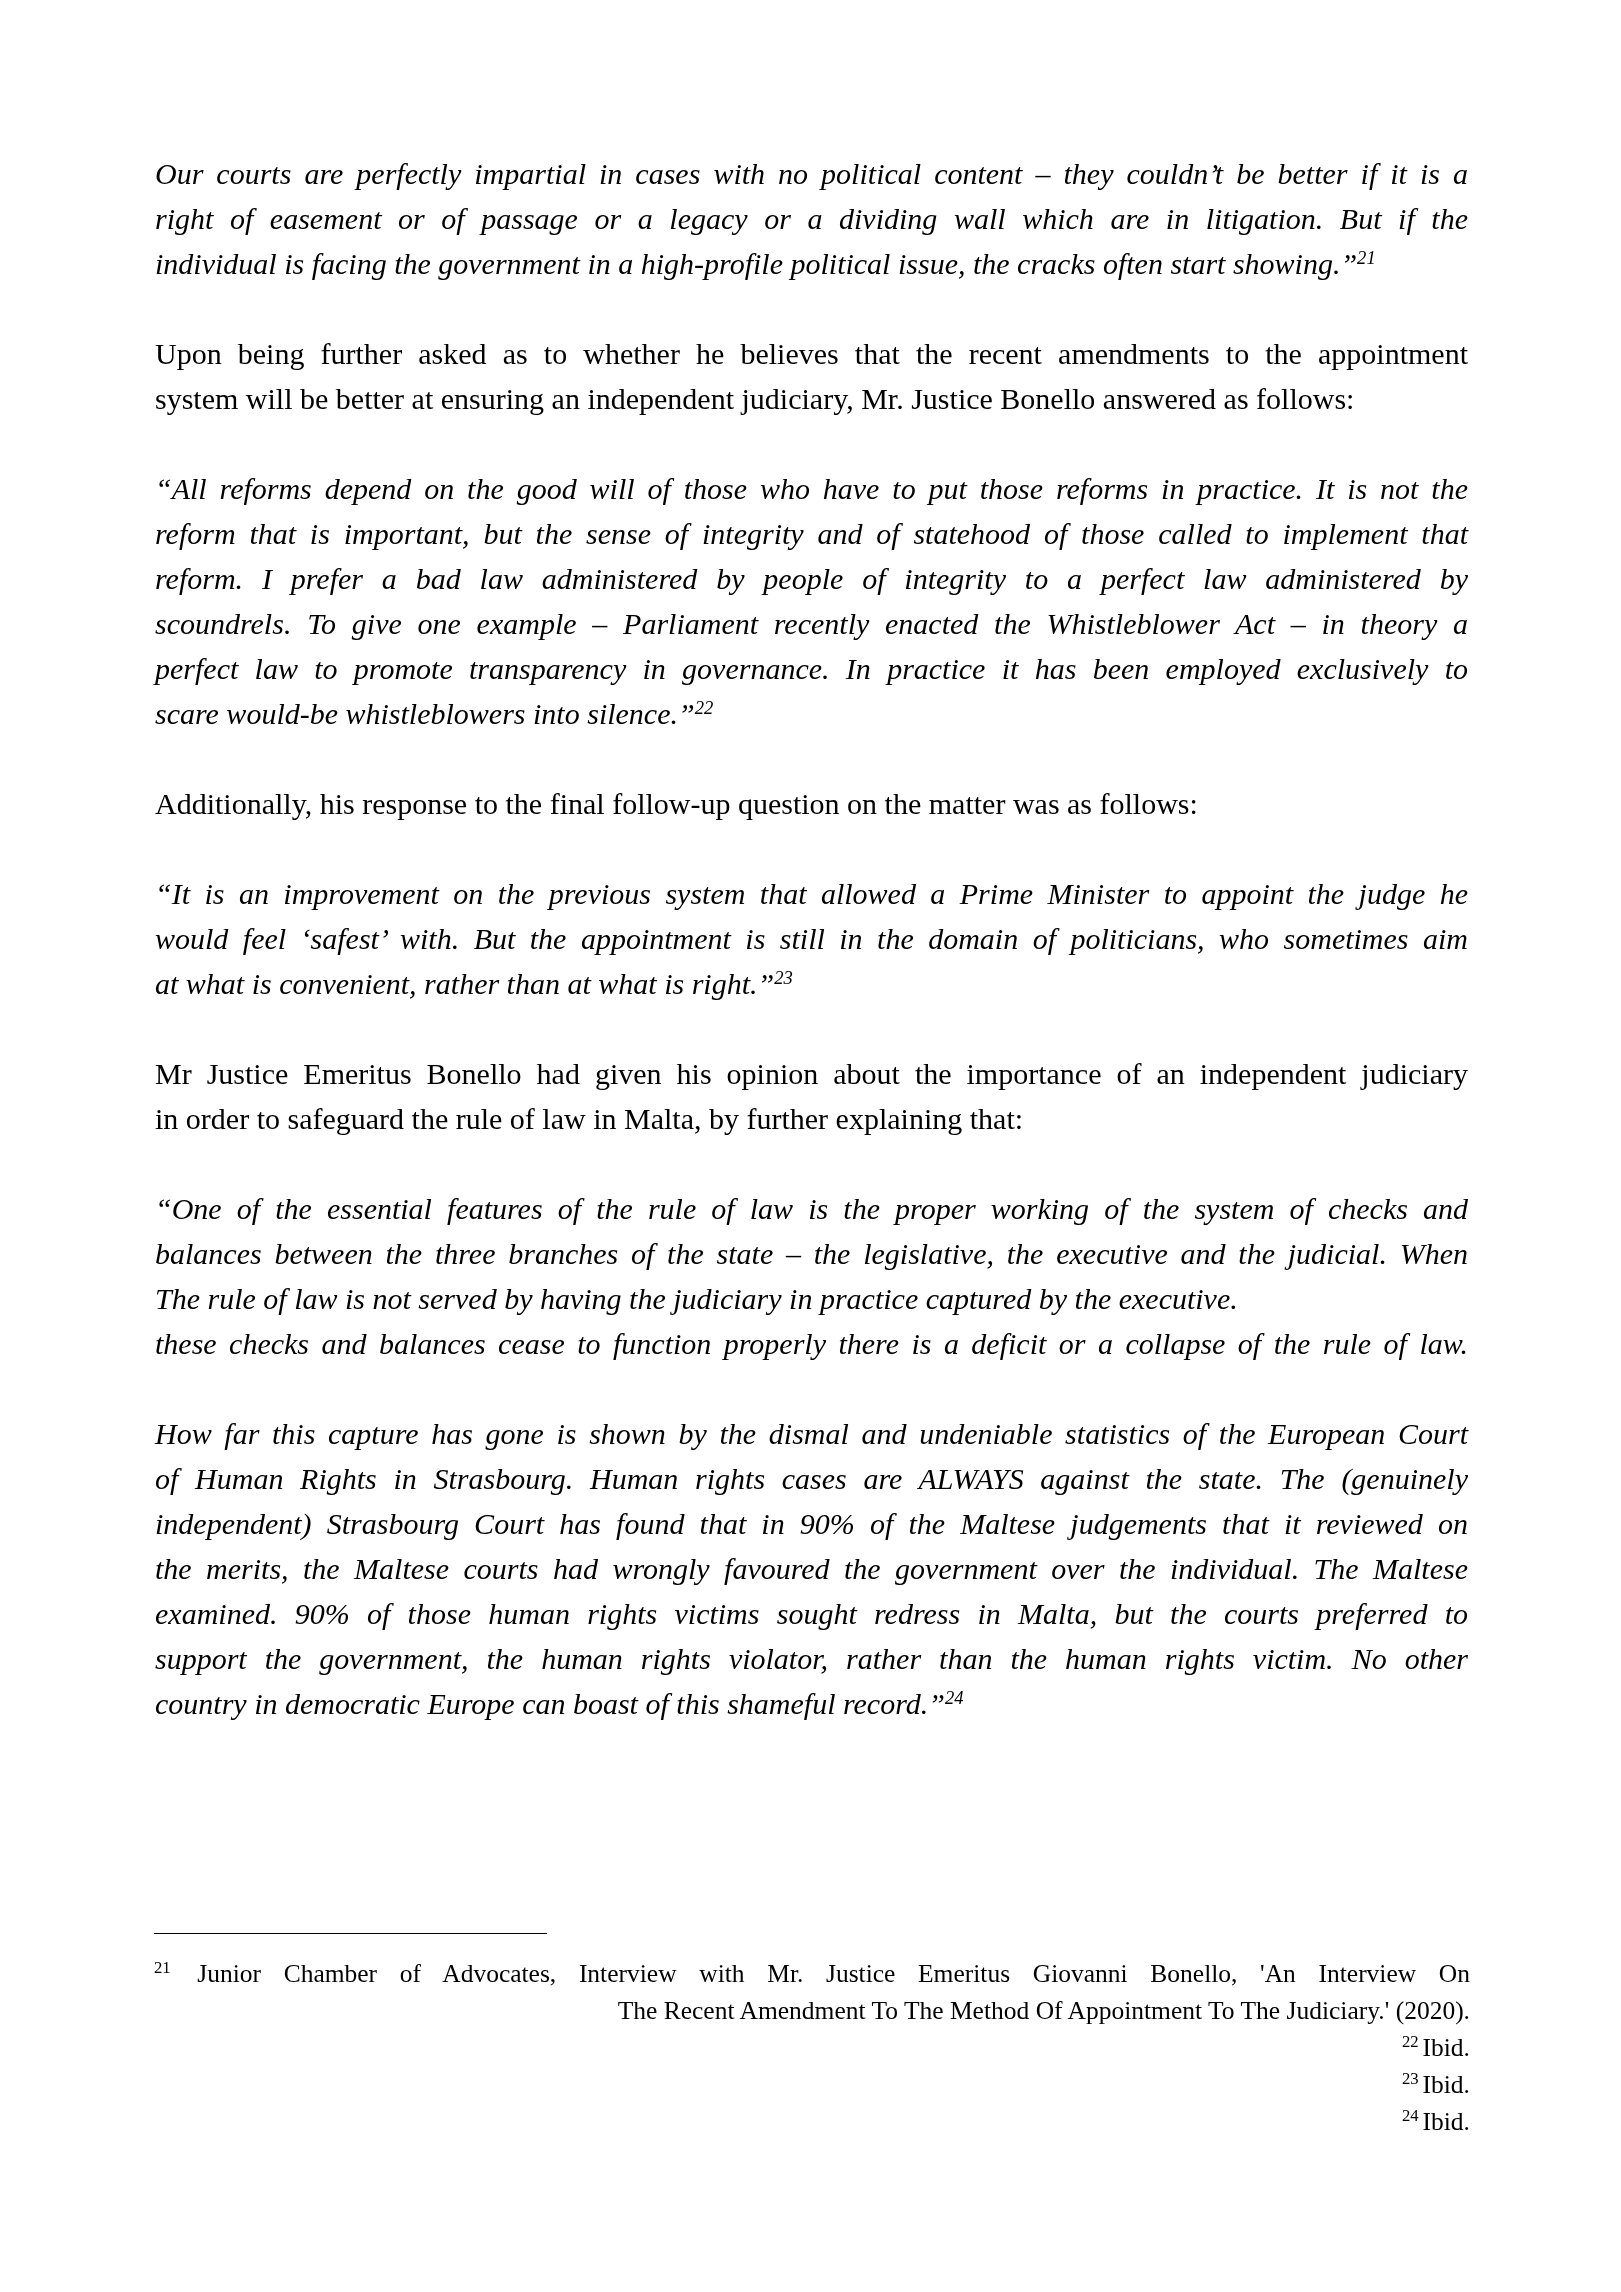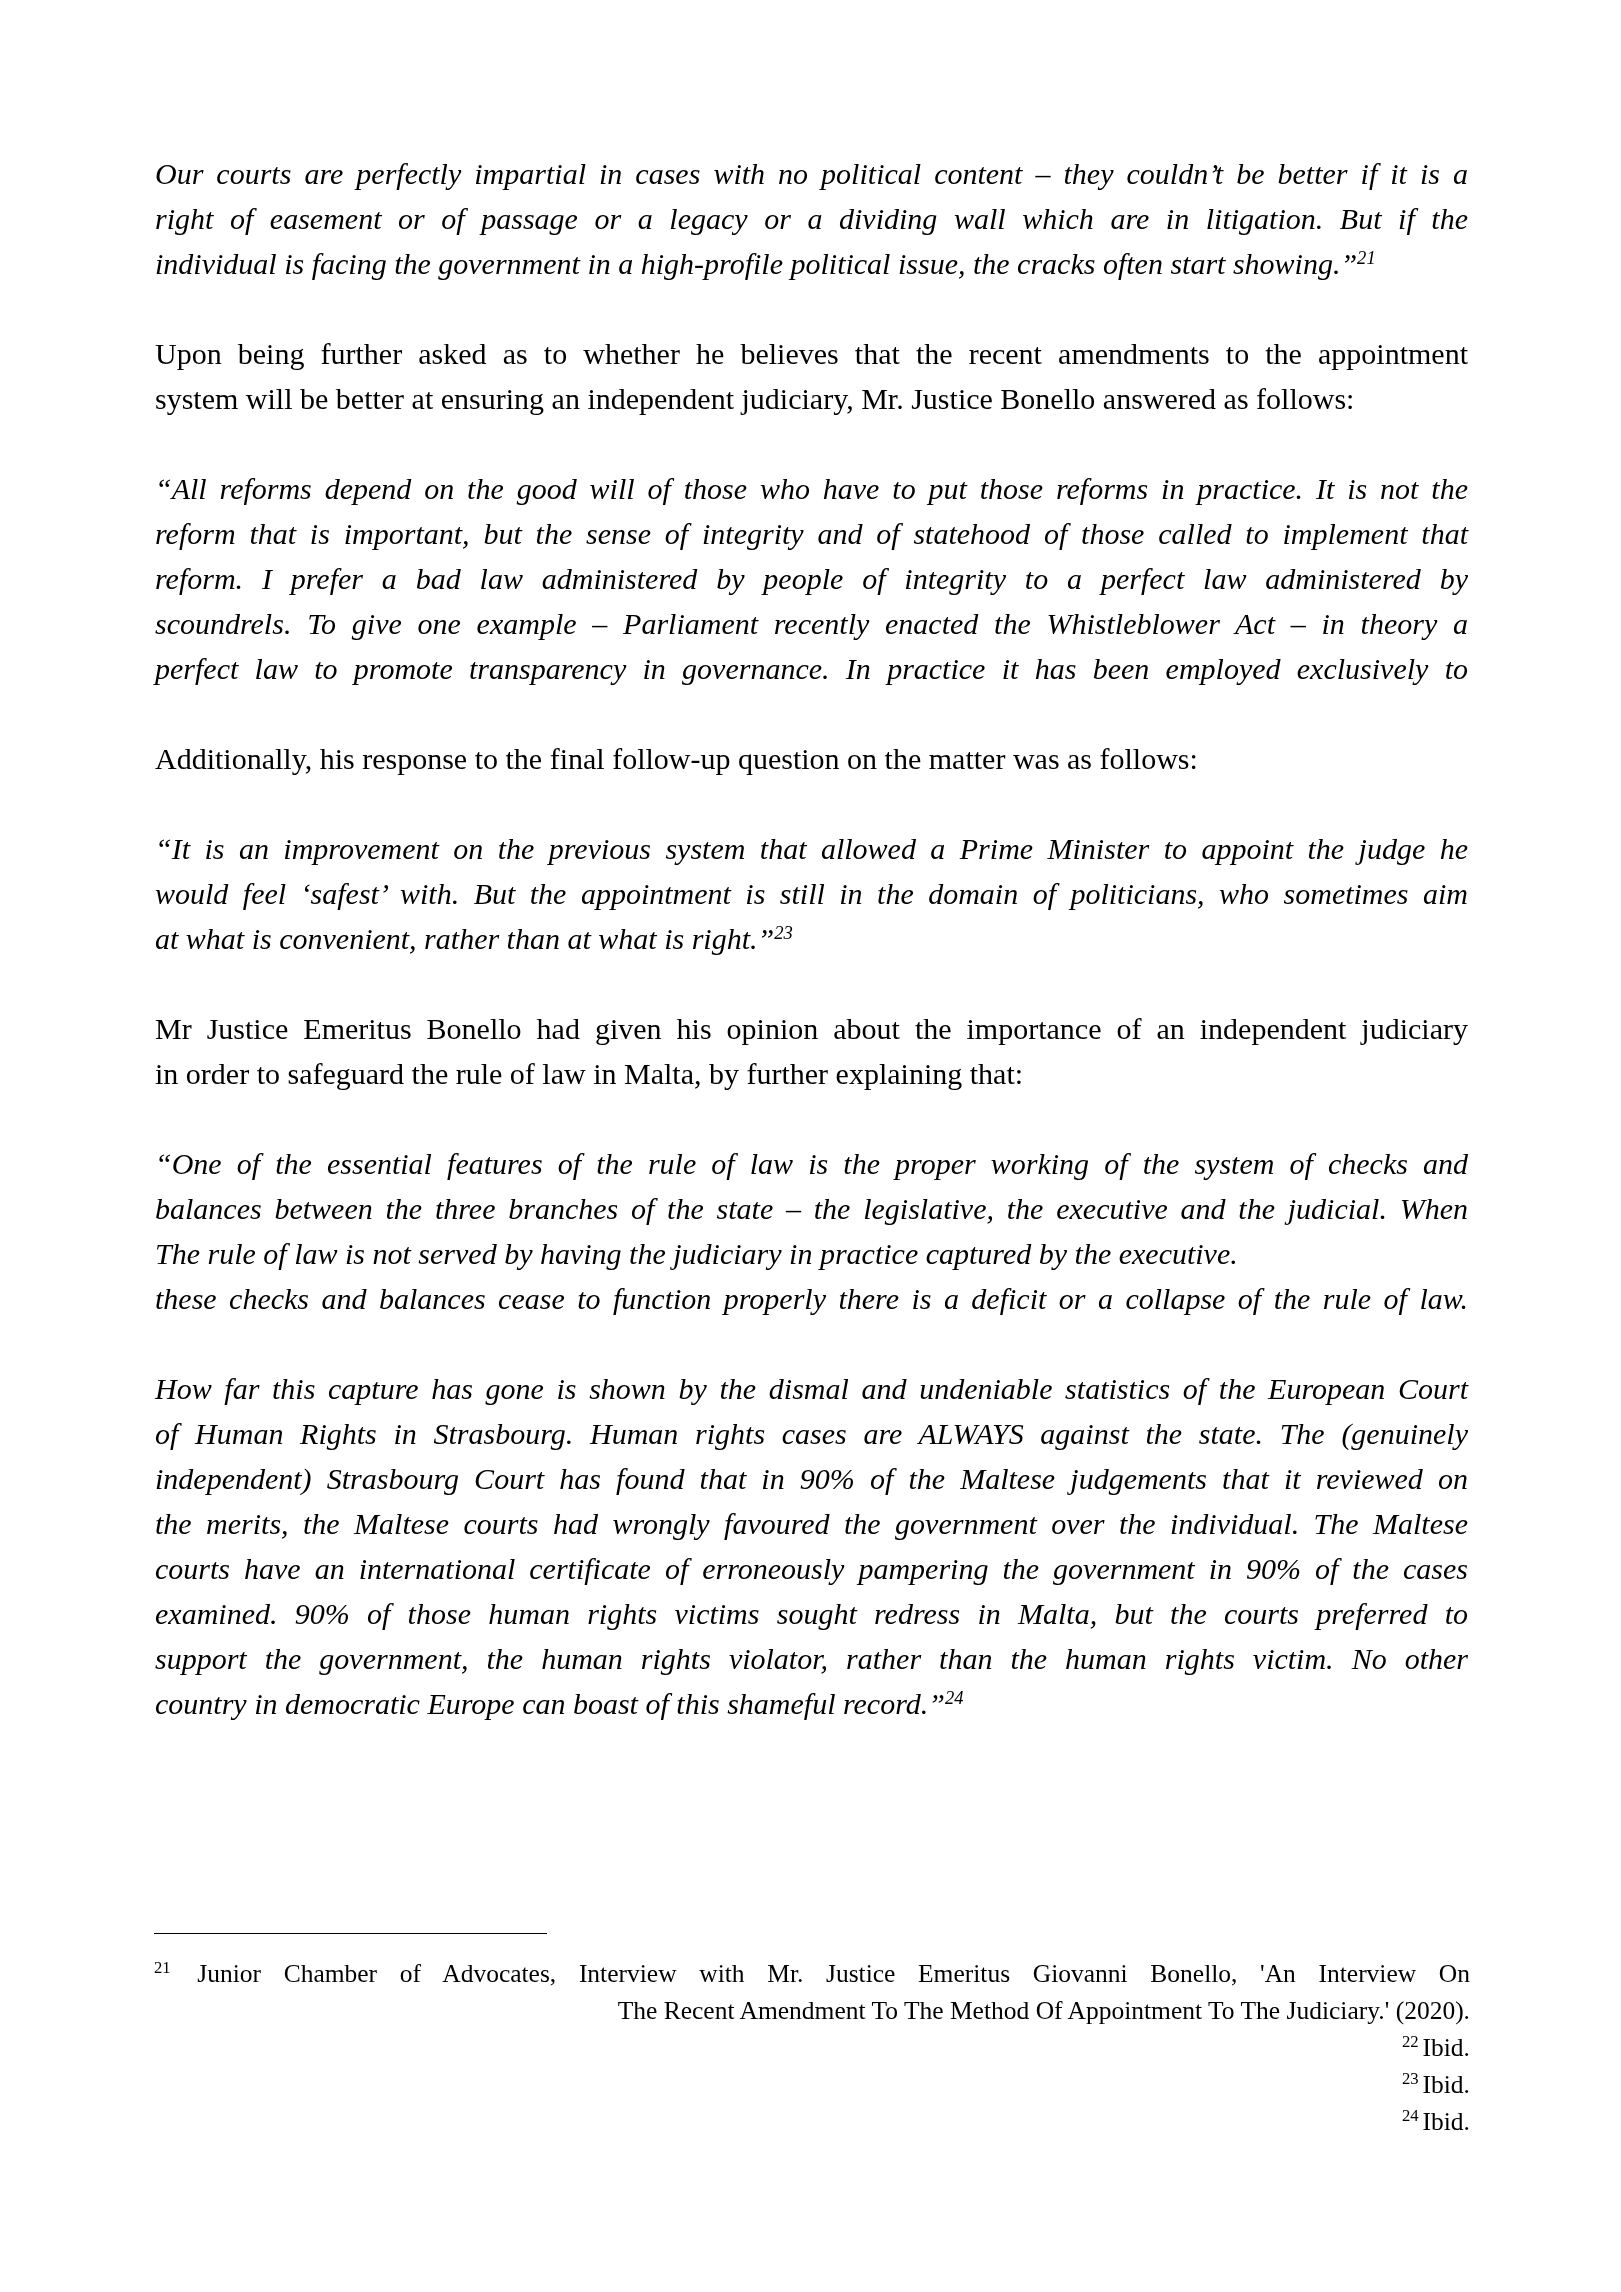--- a/index.html
+++ b/index.html
@@ -50,20 +50,21 @@
       <span class="line">Upon being further asked as to whether he believes that the recent amendments to the appointment</span>
       <span class="line last">system will be better at ensuring an independent judiciary, Mr. Justice Bonello answered as follows:</span>
     </p>
 
     <p class="para italic">
       <span class="line">“All reforms depend on the good will of those who have to put those reforms in practice. It is not the</span>
       <span class="line">reform that is important, but the sense of integrity and of statehood of those called to implement that</span>
       <span class="line">reform. I prefer a bad law administered by people of integrity to a perfect law administered  by</span>
       <span class="line">scoundrels. To give one example – Parliament recently enacted the Whistleblower Act – in theory a</span>
       <span class="line">perfect law to promote transparency in governance. In practice it has been employed exclusively to</span>
+      <span class="line last"><span>scare would-be whistleblowers into silence.”</span><sup>22</sup></span>
     </p>
 
     <p class="para">
       <span class="line last">Additionally, his response to the final follow-up question on the matter was as follows:</span>
     </p>
 
     <p class="para italic">
       <span class="line">“It is an improvement on the previous system that allowed a Prime Minister to appoint the judge he</span>
       <span class="line">would feel ‘safest’ with.  But the appointment is still in the domain of politicians, who sometimes aim</span>
       <span class="line last"><span>at what is convenient, rather than at what is right.”</span><sup>23</sup></span>
@@ -79,21 +80,20 @@
       <span class="line">balances between the three branches of the state – the legislative, the executive and the judicial. When</span>
       <span class="line last">The rule of law is not served by having the judiciary in practice captured by the executive.</span>
       <span class="line">these checks and balances cease to function properly there is a deficit or a collapse of the rule of law.</span>
     </p>
 
     <p class="para italic">
       <span class="line">How far this capture has gone is shown by the dismal and undeniable statistics of the European Court</span>
       <span class="line">of Human Rights in Strasbourg. Human rights cases are ALWAYS against the state. The (genuinely</span>
       <span class="line">independent) Strasbourg Court has found that in 90% of the Maltese judgements that it reviewed on</span>
       <span class="line">the merits, the Maltese courts had wrongly favoured the government over the individual. The Maltese</span>
-      <span class="line">courts have an international certificate of erroneously pampering the government in 90% of the cases</span>
       <span class="line">examined.  90% of those human rights victims sought redress in Malta, but the courts preferred to</span>
       <span class="line">support the government, the human rights violator, rather than the human rights victim. No other</span>
       <span class="line last"><span>country in democratic Europe can boast of this shameful record.”</span><sup>24</sup></span>
     </p>
 
   </div>
 
   <div class="fn-rule"></div>
 
   <div class="footnotes">

